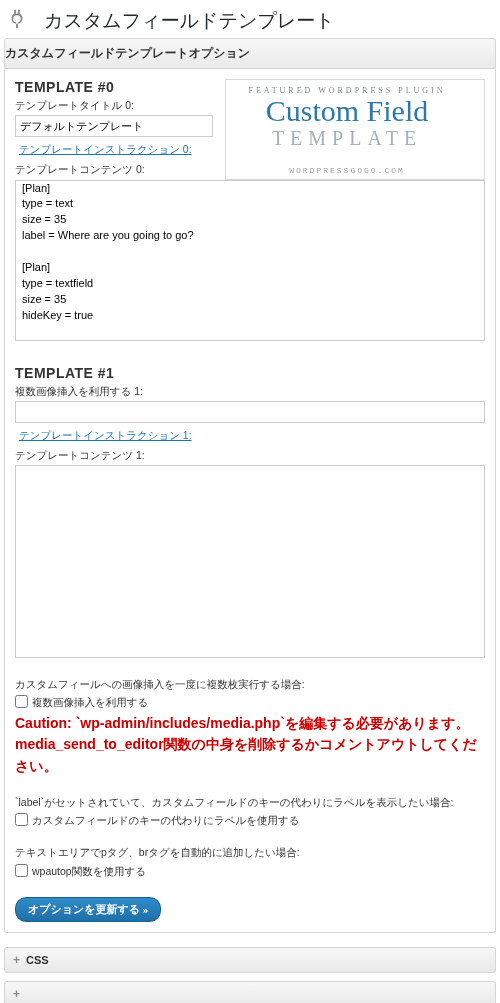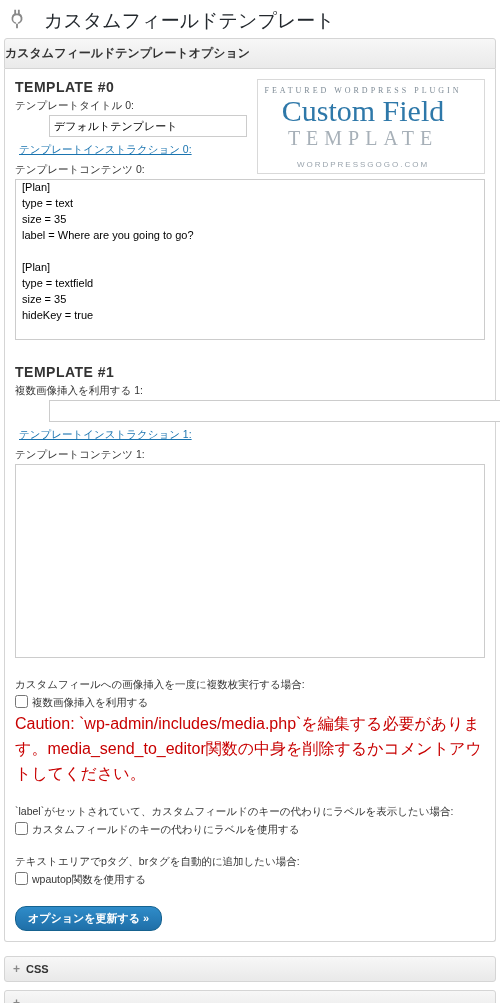--- a/index.html
+++ b/index.html
@@ -5,36 +5,36 @@
   html,body{margin:0;padding:0;background:#fff;font-family:"Helvetica Neue",Arial,"Hiragino Kaku Gothic ProN","ヒラギノ角ゴ ProN W3",Meiryo,sans-serif;color:#222;}
   .page{width:500px;min-height:1003px;box-sizing:border-box;padding:6px 4px 10px 4px;}
   .page-title-row{display:flex;align-items:center;gap:16px;padding:2px 2px 4px 2px;}
   .page-title-row svg{flex:0 0 auto;}
   .page-title{font-size:19px;font-weight:400;color:#23282d;}
   .panel-head{background:linear-gradient(#f7f7f7,#eaeaea);border:1px solid #d5d5d5;border-radius:3px 3px 0 0;padding:6px 0;font-size:12px;font-weight:bold;color:#333;}
   .panel-body{border:1px solid #d5d5d5;border-top:none;border-radius:0 0 3px 3px;padding:10px;font-size:11px;color:#333;background:#fff;}
   .tpl-heading{font-size:14px;font-weight:bold;letter-spacing:0.5px;margin-bottom:4px;}
   .field-label{font-size:10.5px;color:#333;margin:4px 0 2px;}
   .link-label{font-size:10.5px;color:#1a74b0;text-decoration:underline;display:inline-block;margin:6px 4px 2px;cursor:pointer;}
-  input.text{width:198px;max-width:100%;box-sizing:border-box;height:22px;border:1px solid #ccc;background:#fff;font-size:11px;padding:2px 4px;margin-left:34px;}
+  input.text{width:198px;max-width:100%;box-sizing:border-box;height:22px;border:1px solid #ccc;background:#fff;font-size:11px;padding:2px 4px;}
   input.text.full{width:100%;}
   textarea.content{width:100%;box-sizing:border-box;border:1px solid #ccc;background:#fff;font-size:11px;line-height:1.45;padding:0 6px;resize:none;font-family:inherit;}
   .template-0-row{display:flex;align-items:flex-start;gap:10px;}
   .template-0-left{flex:0 0 200px;}
   .promo{flex:1;border:1px solid #d9d9d9;padding:6px 20px 4px 4px;text-align:center;}
   .promo-t1{font-size:8px;letter-spacing:3px;color:#7d8a95;font-family:Georgia,serif;}
   .promo-t2{font-size:30px;line-height:1.05;color:#2e78a9;font-family:Georgia,'Times New Roman',serif;white-space:nowrap;}
   .promo-t3{font-size:20px;letter-spacing:6px;color:#a7b0b8;font-family:Georgia,serif;}
-  .promo-t4{font-size:8px;letter-spacing:2px;color:#9aa4ad;font-family:Liberation Sans, sans-serif;margin-top:10px;}
+  .promo-t4{font-size:8px;letter-spacing:2px;color:#9aa4ad;font-family:Liberation Mono, monospace;margin-top:16px;}
   .opt-block{margin-top:16px;font-size:10.5px;line-height:1.55;}
   .opt-check-row{display:flex;align-items:flex-start;gap:4px;margin-top:2px;}
   .opt-check-row input{margin:1px 0 0 0;}
-  .caution{color:#c80000;font-weight:normal;font-size:16px;margin-top:2px;}
+  .caution{color:#c80000;font-weight:bold;font-size:14px;margin-top:2px;}
   .submit-row{margin-top:18px;}
-  .btn-primary{background:linear-gradient(#2f8cc9,#1f6fa8);border:1px solid #16628f;color:#fff;font-size:11px;font-weight:bold;padding:4px 12px;border-radius:11px;cursor:pointer;}
+  .btn-primary{background:linear-gradient(#2f8cc9,#1f6fa8);border:1px solid #16628f;color:#fff;font-size:11px;font-weight:bold;padding:4px 12px;border-radius:11px;cursor:pointer;font-family:Liberation Serif, serif;}
   .accordion{margin-top:8px;background:linear-gradient(#f7f7f7,#e9e9e9);border:1px solid #d5d5d5;border-radius:3px;padding:6px 8px;font-size:11px;font-weight:bold;color:#333;display:flex;align-items:center;gap:6px;cursor:pointer;}
   .acc-plus{color:#888;font-weight:bold;font-size:12px;line-height:1;}
   .spacer{height:6px;}
 </style>
 </head>
 <body>
 
 <div class="page">
 
   <div class="page-title-row">

